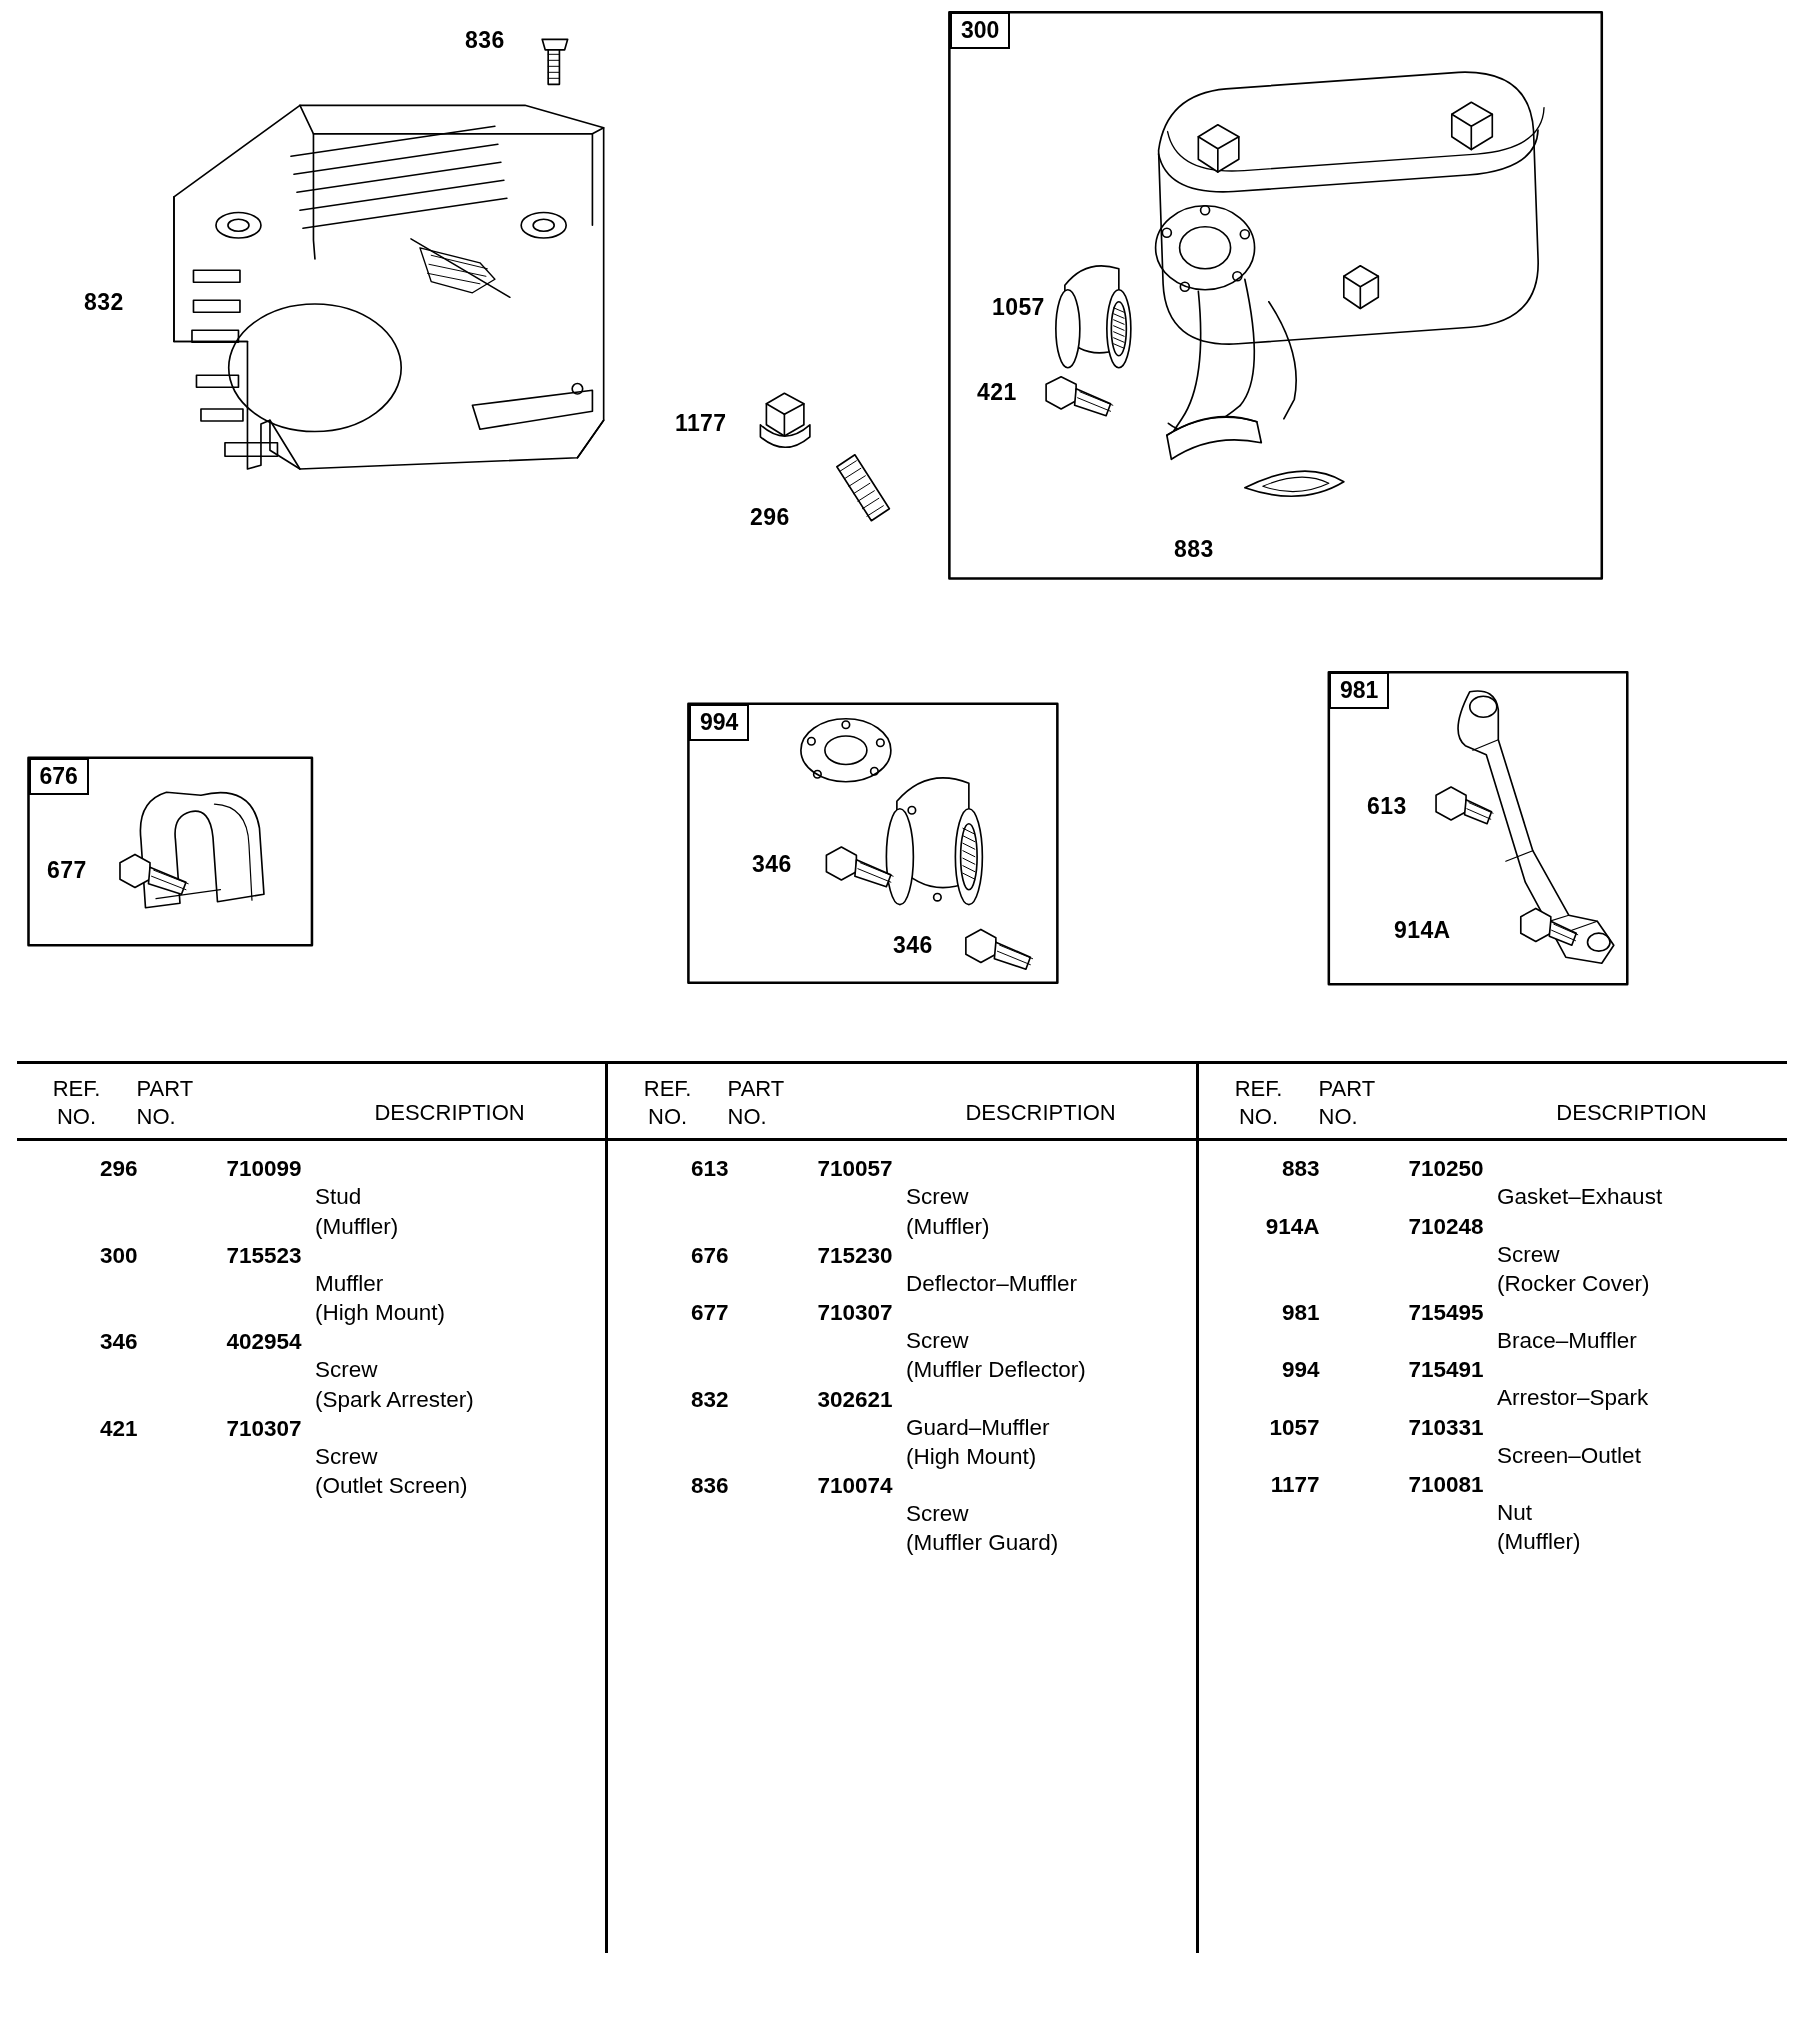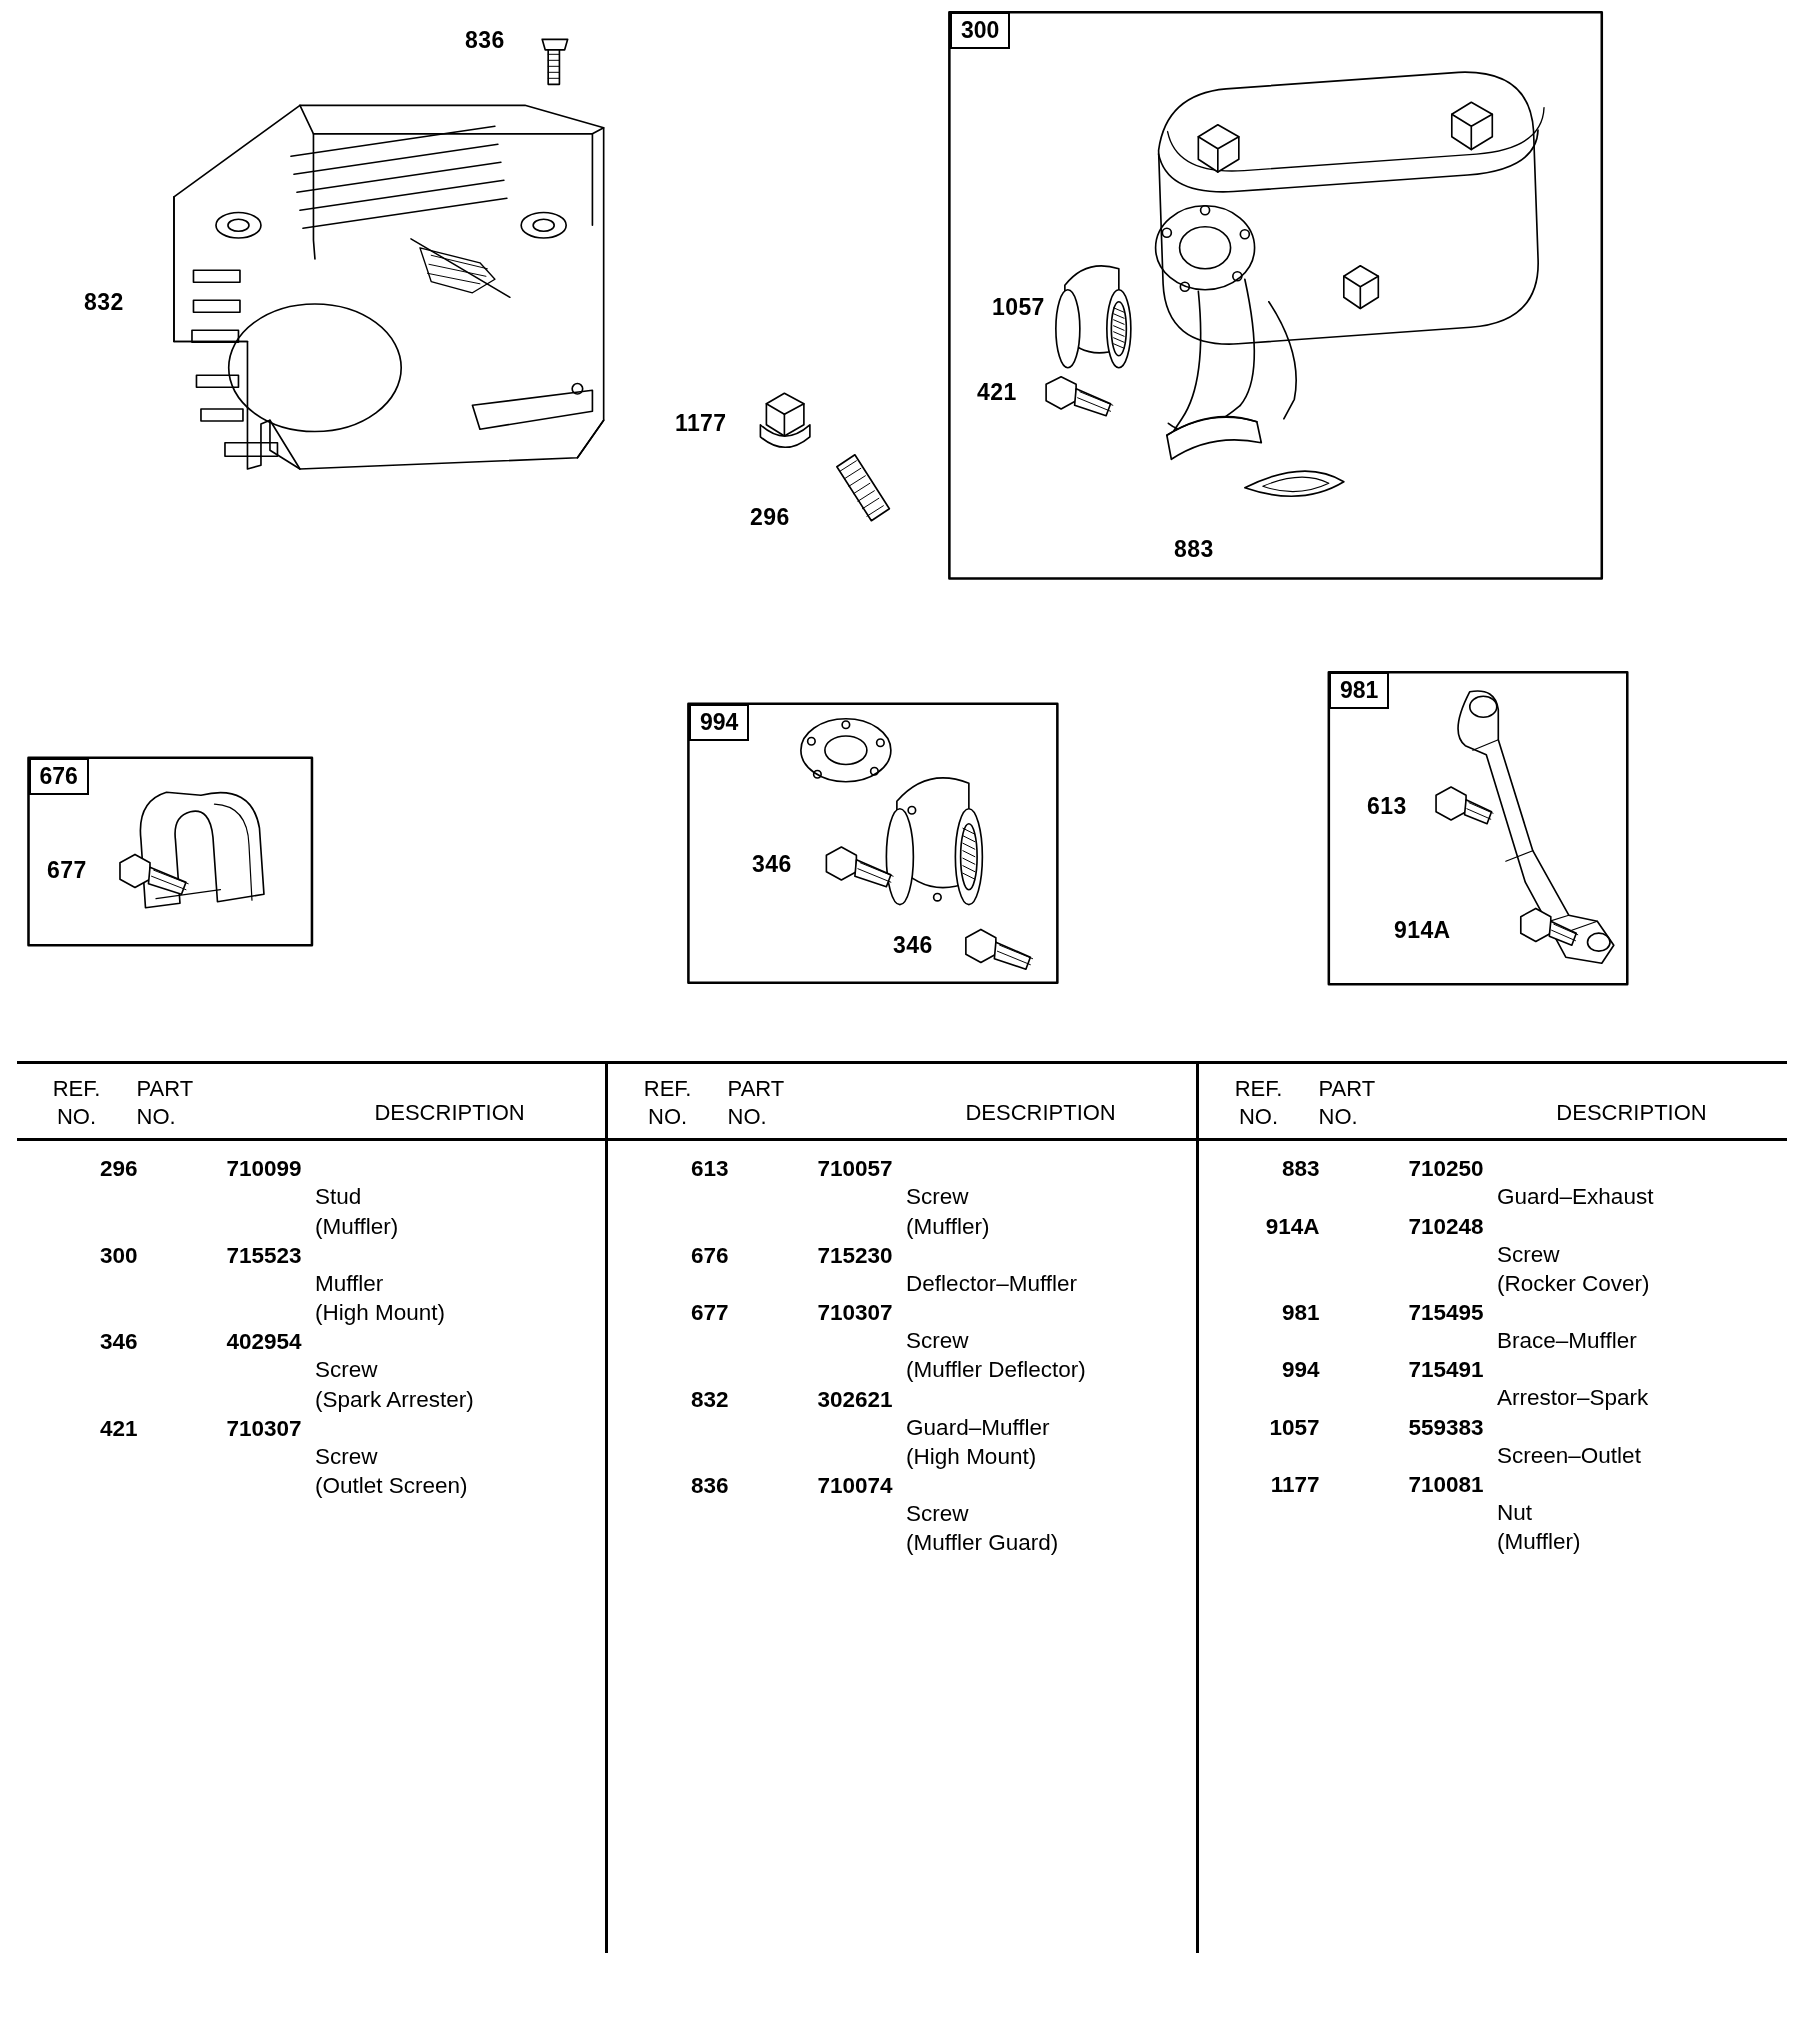--- a/index.html
+++ b/index.html
@@ -438,21 +438,21 @@
           </div>
         </div>
       </td>
 
       <td class="col-block col-sep">
         <div class="rows">
           <div class="prow">
             <div class="c-ref">883</div>
             <div class="c-part">710250</div>
             <div class="c-desc">
-              <span>Guard–Exhaust</span>
+              <span>Gasket–Exhaust</span>
             </div>
           </div>
           <div class="prow">
             <div class="c-ref">914A</div>
             <div class="c-part">710248</div>
             <div class="c-desc">
               <span>Screw</span>
               <span class="subline">(Rocker Cover)</span>
             </div>
           </div>
@@ -465,21 +465,21 @@
           </div>
           <div class="prow">
             <div class="c-ref">994</div>
             <div class="c-part">715491</div>
             <div class="c-desc">
               <span>Arrestor–Spark</span>
             </div>
           </div>
           <div class="prow">
             <div class="c-ref">1057</div>
-            <div class="c-part">559383</div>
+            <div class="c-part">710331</div>
             <div class="c-desc">
               <span>Screen–Outlet</span>
             </div>
           </div>
           <div class="prow">
             <div class="c-ref">1177</div>
             <div class="c-part">710081</div>
             <div class="c-desc">
               <span>Nut</span>
               <span class="subline">(Muffler)</span>

